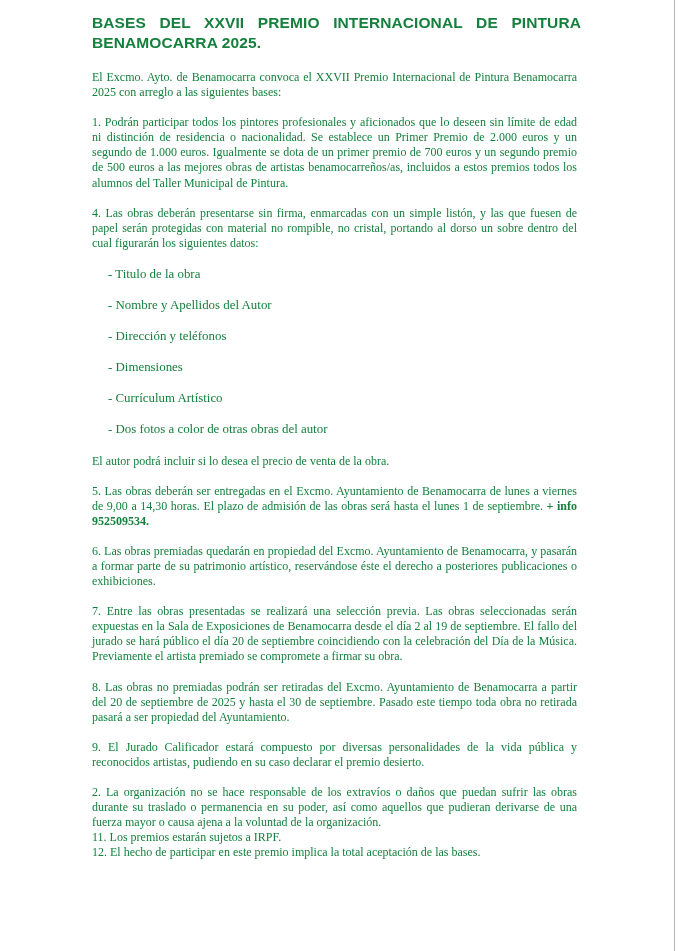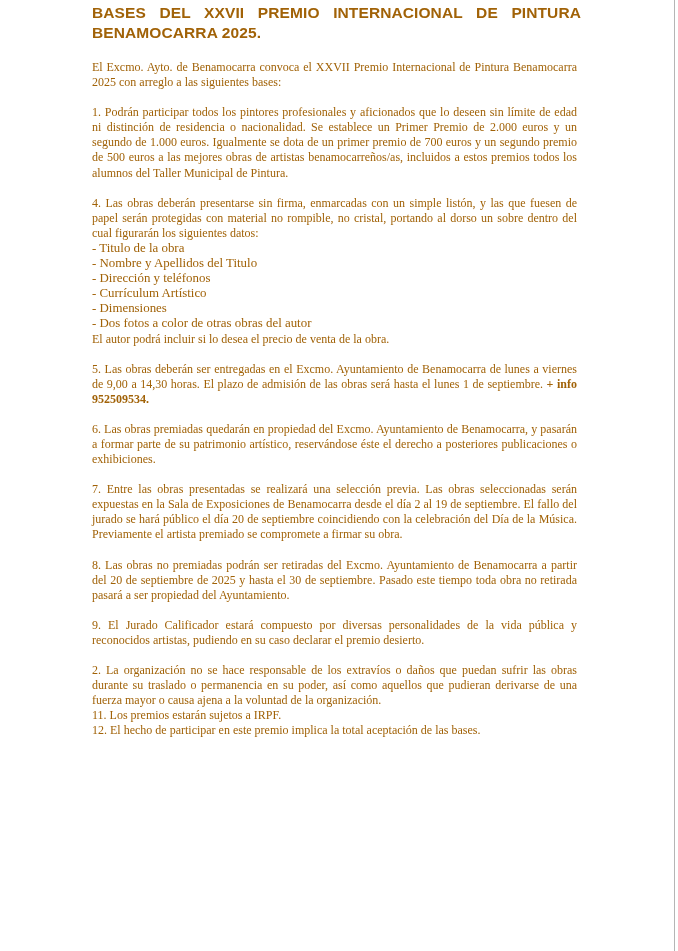--- a/index.html
+++ b/index.html
@@ -17,23 +17,23 @@
     position: absolute;
     left: 674px;
     top: 0;
     width: 1px;
     height: 951px;
     background: #b5b5b5;
   }
   .page {
     position: absolute;
     left: 92px;
-    top: 3px;
+    top: 13px;
     width: 489px;
-    color: #a16207;
+    color: #15803d;
   }
   .doc-title {
     font-family: "Liberation Sans", sans-serif;
     font-weight: bold;
     font-size: 15.5px;
     line-height: 20px;
     text-align: justify;
     letter-spacing: 0.1px;
     margin: 0 0 17px 0;
   }
@@ -45,21 +45,21 @@
     margin: 0 4px 15px 0;
   }
   .para.tight {
     margin-bottom: 0;
   }
   .list-line {
     font-family: "Liberation Serif", serif;
     font-size: 12.9px;
     line-height: 15.1px;
     text-align: left;
-    margin: 0;
+    margin: 16px;
   }
   .bold-inline {
     font-weight: bold;
   }
 </style>
 </head>
 <body>
 
 <div class="page">
 
@@ -67,24 +67,24 @@
 
   <p class="para">El Excmo. Ayto. de Benamocarra convoca el XXVII Premio Internacional de Pintura Benamocarra 2025 con arreglo a las siguientes bases:</p>
 
   <p class="para">1. Podrán participar todos los pintores profesionales y aficionados que lo deseen sin límite de edad ni distinción de residencia o nacionalidad. Se establece un Primer Premio de 2.000 euros y un segundo de 1.000 euros. Igualmente se dota de un primer premio de 700 euros y un segundo premio de 500 euros a las mejores obras de artistas benamocarreños/as, incluidos a estos premios todos los alumnos del Taller Municipal de Pintura.</p>
 
 
 
   <div>
     <p class="para tight">4. Las obras deberán presentarse sin firma, enmarcadas con un simple listón, y las que fuesen de papel serán protegidas con material no rompible, no cristal, portando al dorso un sobre dentro del cual figurarán los siguientes datos:</p>
     <div class="list-line">- Titulo de la obra</div>
-    <div class="list-line">- Nombre y Apellidos del Titulo</div>
+    <div class="list-line">- Nombre y Apellidos del Autor</div>
     <div class="list-line">- Dirección y teléfonos</div>
+    <div class="list-line">- Dimensiones</div>
     <div class="list-line">- Currículum Artístico</div>
-    <div class="list-line">- Dimensiones</div>
     <div class="list-line">- Dos fotos a color de otras obras del autor</div>
     <p class="para">El autor podrá incluir si lo desea el precio de venta de la obra.</p>
   </div>
 
   <p class="para"><span>5. Las obras deberán ser entregadas en el Excmo. Ayuntamiento de Benamocarra de lunes a viernes de 9,00 a 14,30 horas. El plazo de admisión de las obras será hasta el lunes 1 de septiembre.</span> <span class="bold-inline">+ info 952509534.</span></p>
 
   <p class="para">6. Las obras premiadas quedarán en propiedad del Excmo. Ayuntamiento de Benamocarra, y pasarán a formar parte de su patrimonio artístico, reservándose éste el derecho a posteriores publicaciones o exhibiciones.</p>
 
   <p class="para">7. Entre las obras presentadas se realizará una selección previa. Las obras seleccionadas serán expuestas en la Sala de Exposiciones de Benamocarra desde el día 2 al 19 de septiembre. El fallo del jurado se hará público el día 20 de septiembre coincidiendo con la celebración del Día de la Música. Previamente el artista premiado se compromete a firmar su obra.</p>
 

